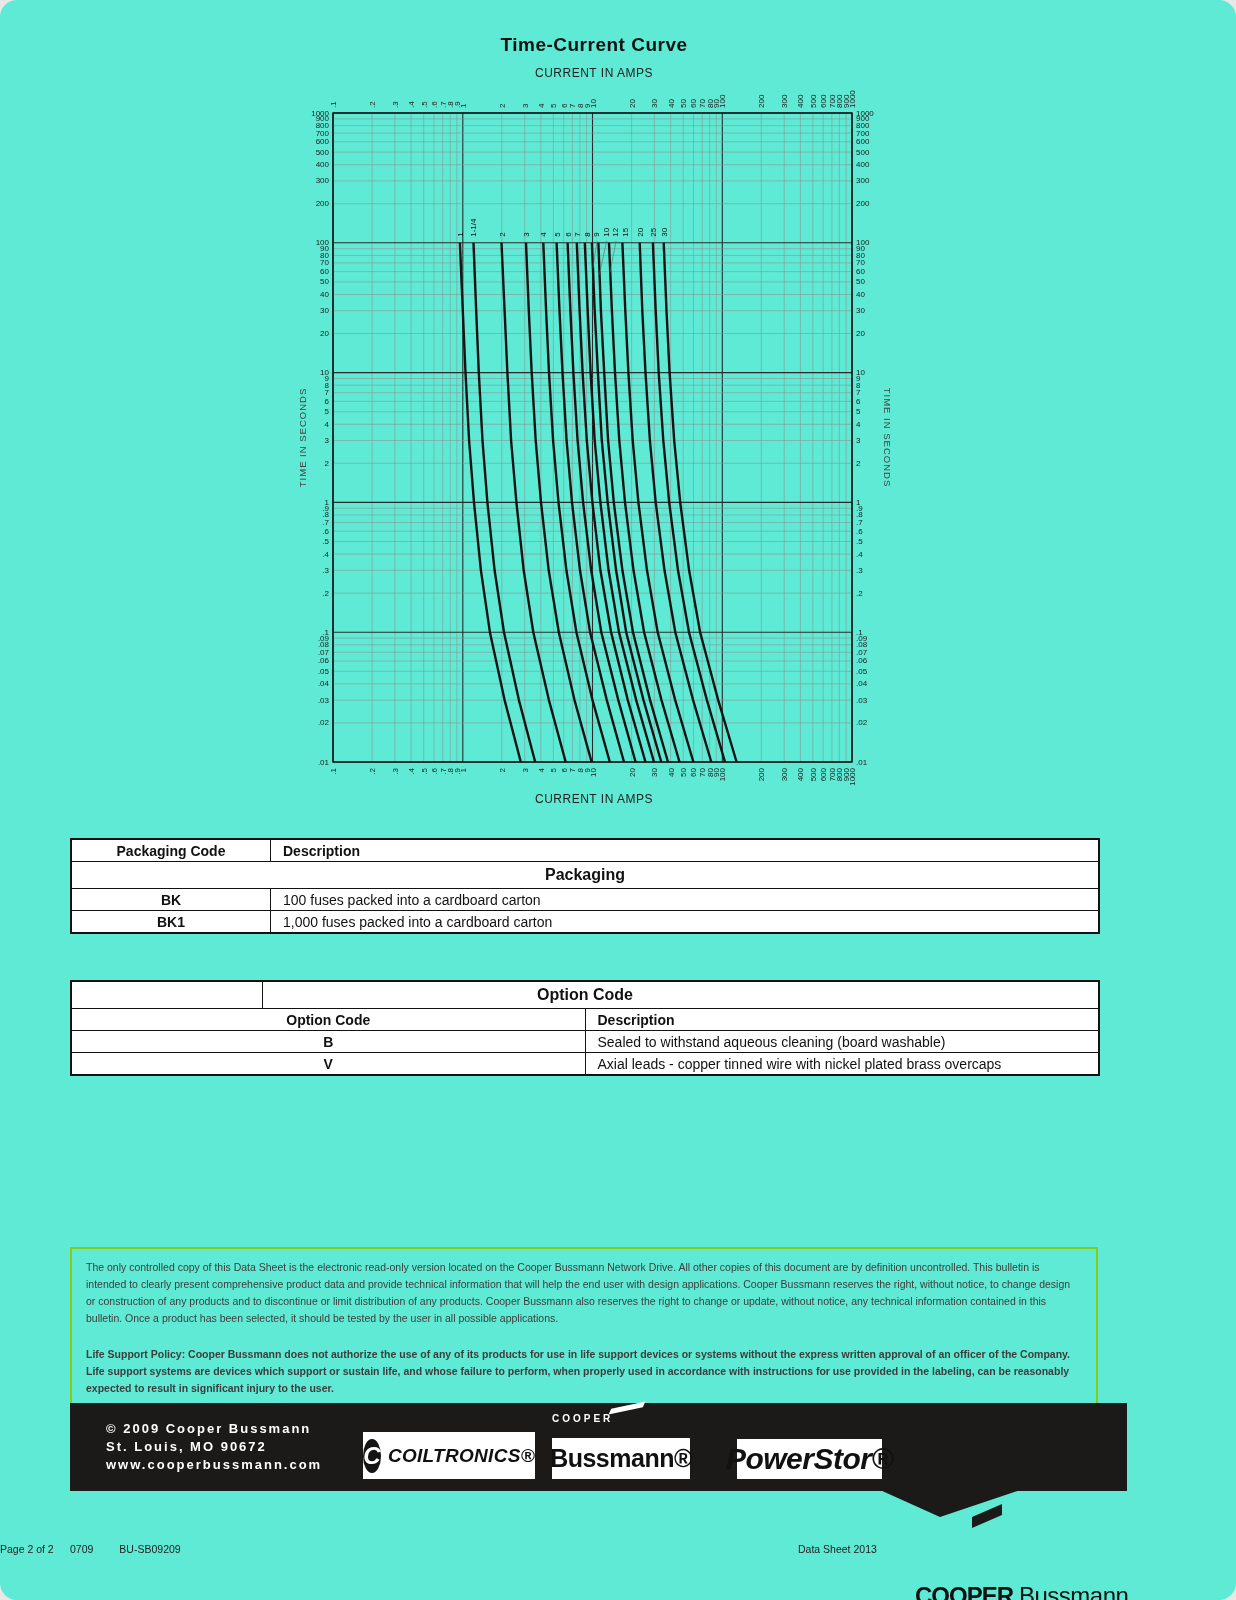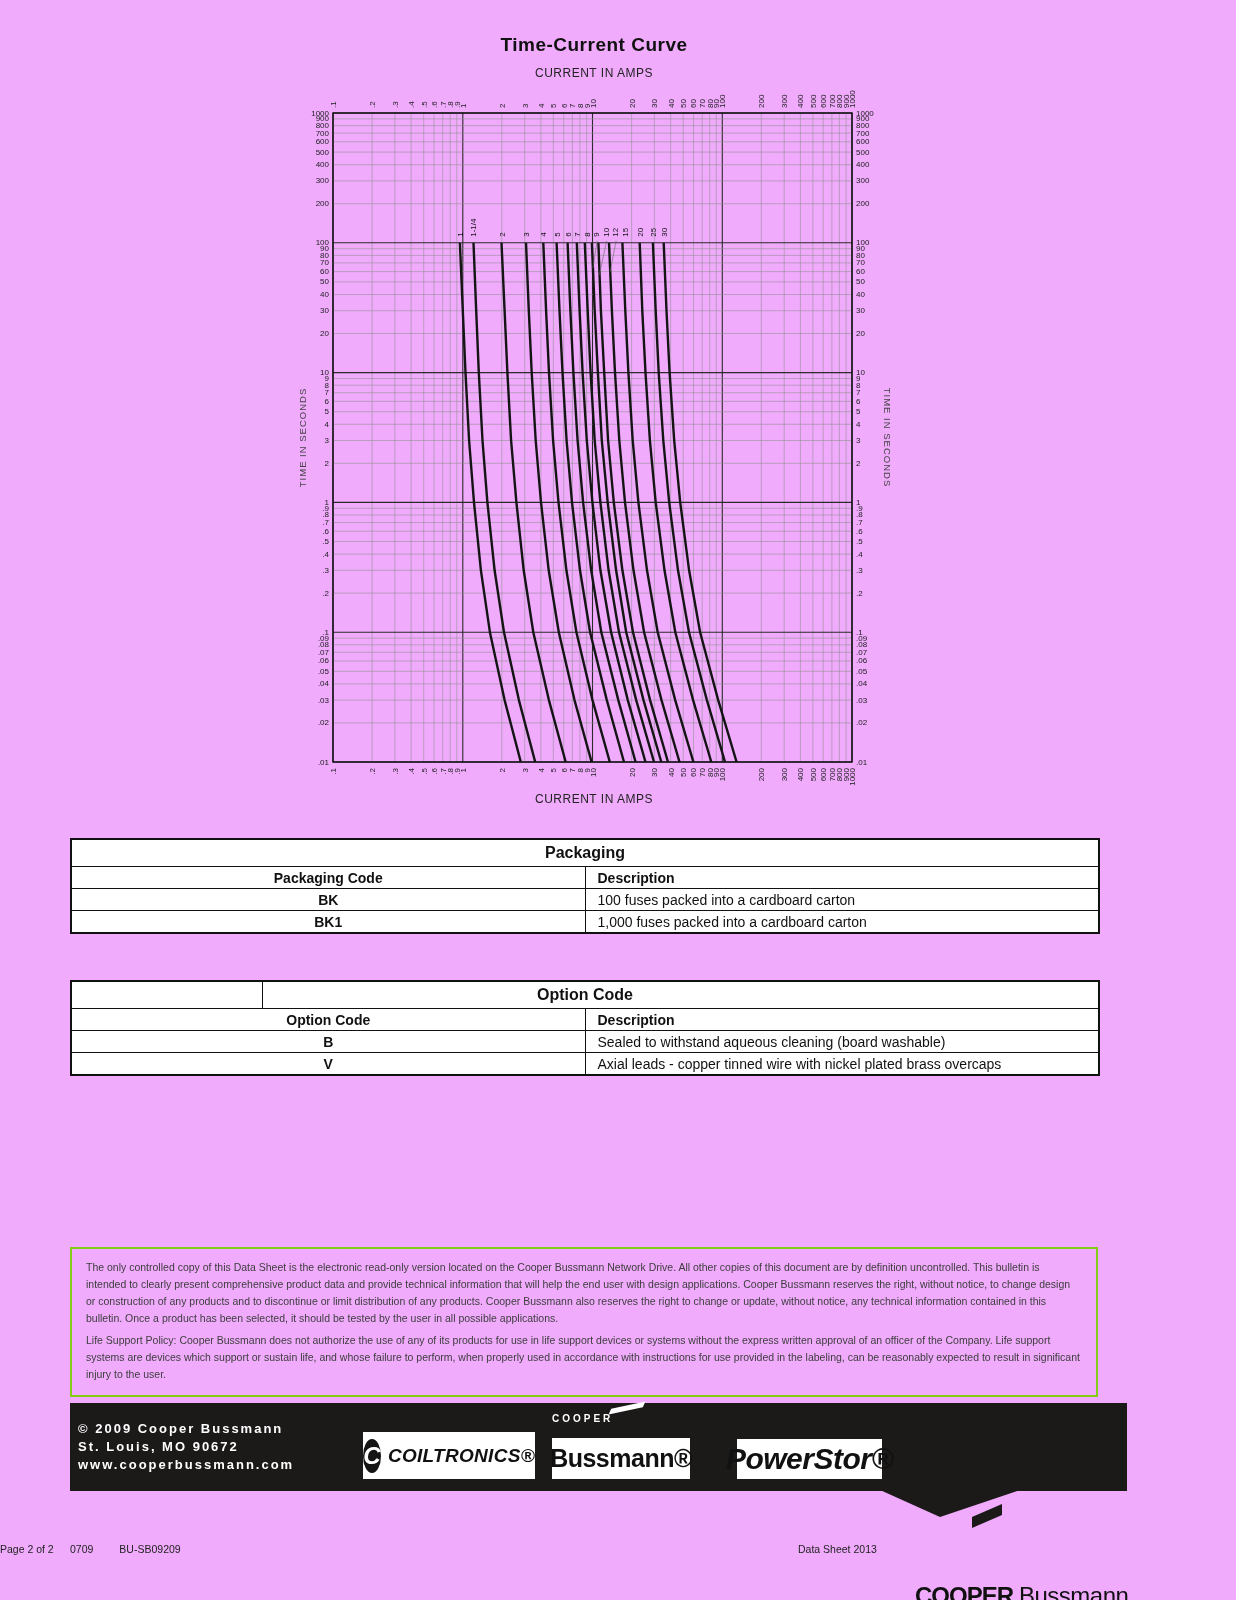--- a/index.html
+++ b/index.html
@@ -1,17 +1,17 @@
 <!DOCTYPE html>
 <html><head>
 <meta charset="utf-8">
 <style>
   html,body{margin:0;padding:0;background:#e8e8e8;}
-  .page{position:relative;width:1236px;height:1600px;background:#f0abfc;margin:0 auto;
-        font-family:"Liberation Sans", sans-serif;color:#111;overflow:hidden;}
+  .page{position:relative;width:1236px;height:1600px;background:#5eead4;margin:0 auto;
+        font-family:"Liberation Sans", sans-serif;color:#111;overflow:hidden;border-radius:17px;}
   .abs{position:absolute;}
 
   
   .chart-title{left:280px;top:34px;width:628px;text-align:center;font-size:19px;font-weight:bold;letter-spacing:.5px;}
   .chart-xlab-top{left:280px;top:66px;width:628px;text-align:center;font-size:12px;letter-spacing:.5px;color:#222;}
   .chart-xlab-bottom{left:280px;top:792px;width:628px;text-align:center;font-size:12px;letter-spacing:.5px;color:#222;}
   #tcc{position:absolute;left:280px;top:85px;}
 
   
   table.ds{position:absolute;left:70px;border-collapse:collapse;width:1030px;table-layout:fixed;background:#fff;}
@@ -20,25 +20,25 @@
   td.t-title{height:24px;text-align:center;font-size:16px;font-weight:bold;position:relative;}
   td.t-colhead,td.t-cell{height:21px;font-size:14px;padding:0 12px;}
   td.t-colhead{font-weight:bold;}
   td.c1{width:190px;text-align:center;padding:0 4px;}
   td.bold{font-weight:bold;}
   .vdiv{position:absolute;left:190px;top:0;bottom:0;width:1px;background:#111;}
 
   
   .legal{left:70px;top:1247px;width:1028px;border:2px solid #84cc16;padding:10px 14px 12px 14px;box-sizing:border-box;}
   .legal p{margin:0;font-size:10.5px;line-height:1.62;color:#3d3d3d;}
-  .legal p + p{margin-top:5px;}
+  .legal p + p{margin-top:19px;font-weight:bold;}
 
   
   .bar{left:70px;top:1403px;width:1057px;height:88px;background:#1c1919;}
-  .bar-copy{position:absolute;left:8px;top:17px;color:#fff;font-size:13px;font-weight:bold;
+  .bar-copy{position:absolute;left:36px;top:17px;color:#fff;font-size:13px;font-weight:bold;
             letter-spacing:2px;line-height:18px;white-space:pre;}
   .logo-box{position:absolute;background:#fff;display:flex;align-items:center;justify-content:center;}
   .coil{left:293px;top:29px;width:172px;height:47px;gap:7px;}
   .coil-c{width:34px;height:34px;border-radius:50%;background:#141414;color:#fff;display:flex;align-items:center;justify-content:center;
           font-weight:bold;font-size:24px;font-style:italic;line-height:1;}
   .coil-txt{font-weight:bold;font-style:italic;font-size:19px;letter-spacing:.3px;}
   .buss{left:482px;top:35px;width:138px;height:41px;}
   .buss-txt{font-weight:bold;font-size:25px;letter-spacing:-.5px;}
   .mini-cooper{position:absolute;left:482px;top:10px;width:108px;height:22px;color:#fff;
                font-size:10px;font-weight:bold;letter-spacing:3px;}
@@ -355,25 +355,25 @@
       <text x="576" y="679.5" font-size="8" fill="#222" text-anchor="start">.01</text>
       <text x="26" y="352.5" transform="rotate(-90 26 352.5)" font-size="9.5" fill="#444" letter-spacing="1px" text-anchor="middle">TIME IN SECONDS</text>
       <text x="604" y="352.5" transform="rotate(90 604 352.5)" font-size="9.5" fill="#444" letter-spacing="1px" text-anchor="middle">TIME IN SECONDS</text>
     </svg>
 
   <div class="abs chart-xlab-bottom">CURRENT IN AMPS</div>
 
   <table class="ds" style="top:838px;">
     <tbody>
         <tr>
-      <td class="t-title" colspan="2">Packaging</td>
-    </tr>
-    <tr>
       <td class="t-colhead c1">Packaging Code</td>
       <td class="t-colhead">Description</td>
+    </tr>
+    <tr>
+      <td class="t-title" colspan="2">Packaging</td>
     </tr>
     <tr>
       <td class="t-cell c1 bold">BK</td>
       <td class="t-cell">100 fuses packed into a cardboard carton</td>
     </tr>
     <tr>
       <td class="t-cell c1 bold">BK1</td>
       <td class="t-cell">1,000 fuses packed into a cardboard carton</td>
     </tr>
   </tbody>

